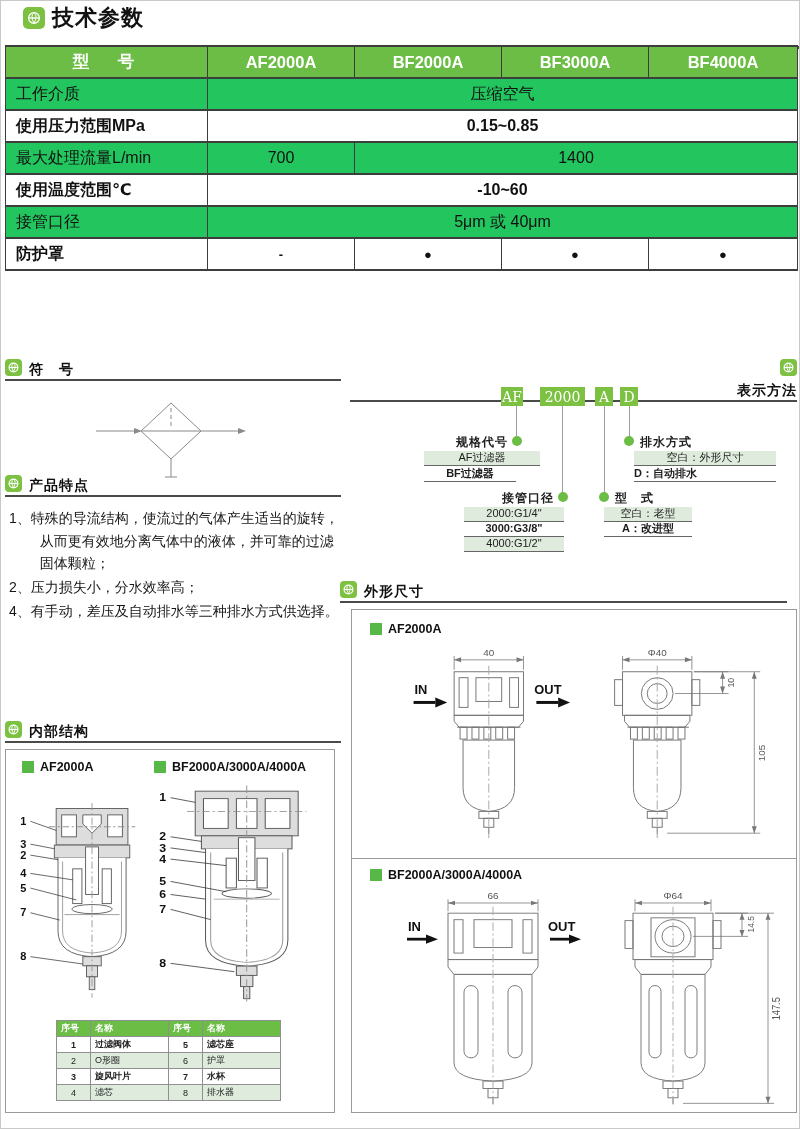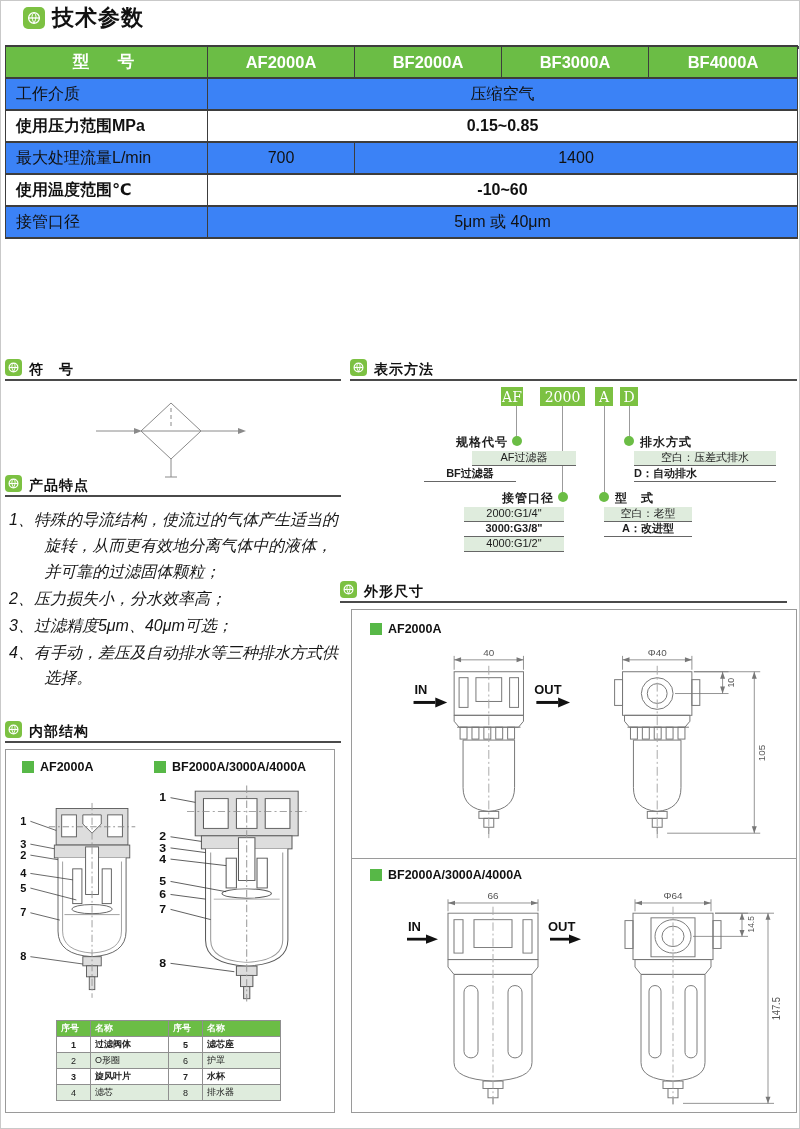--- a/index.html
+++ b/index.html
@@ -14,37 +14,37 @@
   .sec-head.main { left:22px; top:6px; width:788px; padding-bottom:17px; border-bottom-width:3px; }
   .sec-head.main .sec-icon { width:22px; height:22px; border-radius:5px; }
   .sec-head.main .sec-title { font-size:22px; }
 
   
   .spec-table { position:absolute; top:44px; left:4px; width:792px; border-collapse:collapse; table-layout:fixed; }
   .spec-table th, .spec-table td { border:1px solid #3d3d3d; border-top-width:2px; border-bottom-width:2px; height:32px; font-size:16px; text-align:center; padding:0 0; overflow:hidden; white-space:nowrap;margin-top:40px; }
   .spec-table th { background:#6bbd45; color:#fff; font-weight:bold; font-size:16.5px; }
   .spec-table th.lab { letter-spacing:6px; }
   .spec-table td.label { text-align:left; padding-left:10px; }
-  .spec-table tr.greenrow td { background:#3b82f6; font-weight:normal; }
+  .spec-table tr.greenrow td { background:#22c55e; font-weight:normal; }
   .spec-table tr.boldrow td { font-weight:bold; }
   .spec-table td.dot { font-size:13px; }
 
   
   .desig { position:absolute; left:345px; top:386px; width:455px; height:188px; }
   .code-box { position:absolute; height:19px; background:#7cc142; color:#fff; font-family:"DejaVu Serif","Liberation Serif",serif; font-size:14px; display:flex; align-items:center; justify-content:center; }
   .vline { position:absolute; width:1px; background:#9b9b9b; }
   .gdot { position:absolute; width:10px; height:10px; border-radius:50%; background:#6bbd45; }
   .glabel { position:absolute; font-size:12px; font-weight:bold; color:#1d1d1d; letter-spacing:1px; }
   .glabel.r { text-align:right; }
   .gitem { position:absolute; height:14.5px; font-size:11px; line-height:13px; display:flex; align-items:center; justify-content:center; border-bottom:1px solid #666; color:#1d1d1d; white-space:nowrap; }
   .gitem.green { background:#dfecdd; }
   .gitem.white { font-weight:bold; }
 
   
-  .features { position:absolute; left:8px; top:506px; width:334px; font-size:16px; line-height:1.62; color:#161616;font-style:italic; }
+  .features { position:absolute; left:8px; top:506px; width:334px; font-size:14px; line-height:1.62; color:#161616; }
   .features .feat { padding-left:2.2em; text-indent:-2.2em; margin-bottom:1px; }
 
   
   .box { position:absolute; border:1px solid #9a9a9a; background:#fff; }
   .subhead { position:absolute; display:flex; align-items:center; gap:6px; font-size:12.5px; font-weight:bold; color:#111; white-space:nowrap; }
   .sq { width:12px; height:12px; background:#57b847; flex:none; }
 
   
   .parts { position:absolute; border-collapse:collapse;padding-left:12px; }
   .parts th { background:#6bbd45; color:#fff; font-size:9px; font-weight:bold; padding:1px 4px; border:1px solid #8f8f8f; text-align:left; }
@@ -103,20 +103,27 @@
       <td colspan="3">1400</td>
     </tr>
     <tr class="boldrow">
       <td class="label">使用温度范围℃</td>
       <td colspan="4">-10~60</td>
     </tr>
     <tr class="greenrow">
       <td class="label">接管口径</td>
       <td colspan="4">5μm 或 40μm</td>
     </tr>
+    <tr class="boldrow">
+      <td class="label">防护罩</td>
+      <td class="dot">-</td>
+      <td class="dot">●</td>
+      <td class="dot">●</td>
+      <td class="dot">●</td>
+    </tr>
   </tbody>
     </table>
 
   <div class="sec-head" style="left:4px; top:358px; width:336px;">
     <span class="sec-icon">
       <svg width="13" height="13" viewBox="0 0 16 16">
           <circle cx="8" cy="8" r="5.4" fill="none" stroke="#fff" stroke-width="1.5"></circle>
           <line x1="2.6" y1="8" x2="13.4" y2="8" stroke="#fff" stroke-width="1.5"></line>
           <path d="M8 2.6 q4 2.7 0 10.8 M8 2.6 q-4 2.7 0 10.8" fill="none" stroke="#fff" stroke-width="1.1"></path>
         </svg>
@@ -130,21 +137,21 @@
       <path d="M85 12 L115 40 L85 68 L55 40 Z"></path>
       <line x1="55" y1="40" x2="115" y2="40"></line>
       <line x1="85" y1="17" x2="85" y2="36" stroke-dasharray="4 3"></line>
       <line x1="115" y1="40" x2="152" y2="40"></line>
       <polygon points="152,37 160,40 152,43" fill="#8a8a8a" stroke="none"></polygon>
       <line x1="85" y1="68" x2="85" y2="86"></line>
       <line x1="79" y1="86" x2="91" y2="86"></line>
     </g>
   </svg>
 
-  <div class="sec-head" style="left:349px; top:358px; width:447px;">
+  <div class="sec-head" style="left:349px; top:358px; width:447px;flex-direction:column;">
     <span class="sec-icon">
       <svg width="13" height="13" viewBox="0 0 16 16">
           <circle cx="8" cy="8" r="5.4" fill="none" stroke="#fff" stroke-width="1.5"></circle>
           <line x1="2.6" y1="8" x2="13.4" y2="8" stroke="#fff" stroke-width="1.5"></line>
           <path d="M8 2.6 q4 2.7 0 10.8 M8 2.6 q-4 2.7 0 10.8" fill="none" stroke="#fff" stroke-width="1.1"></path>
         </svg>
     </span>
     <span class="sec-title">表示方法</span>
   </div>
   <div class="desig">
@@ -153,26 +160,26 @@
     <div class="code-box" style="left:249px; top:0; width:18px;">A</div>
     <div class="code-box" style="left:274px; top:0; width:18px;">D</div>
 
     <div class="vline" style="left:170px; top:19px; height:34px;"></div>
     <div class="vline" style="left:216px; top:19px; height:90px;"></div>
     <div class="vline" style="left:258px; top:19px; height:90px;"></div>
     <div class="vline" style="left:283px; top:19px; height:34px;"></div>
 
     <div class="gdot" style="left:166px; top:49px;"></div>
     <div class="glabel r" style="left:70px; top:47px; width:92px;text-align:right;">规格代号</div>
-    <div class="gitem green" style="left:78px; top:64px; width:104px;margin-left:48px;">AF过滤器</div>
+    <div class="gitem green" style="left:78px; top:64px; width:116px;">AF过滤器</div>
     <div class="gitem white" style="left:78px; top:80px; width:92px;">BF过滤器</div>
 
     <div class="gdot" style="left:278px; top:49px;"></div>
     <div class="glabel" style="left:294px; top:47px;">排水方式</div>
-    <div class="gitem green" style="left:288px; top:64px; width:142px;">空白：压差式排水</div>
+    <div class="gitem green" style="left:288px; top:64px; width:142px;">空白：外形尺寸</div>
     <div class="gitem white" style="left:288px; top:80px; width:142px; justify-content:flex-start;">D：自动排水</div>
 
     <div class="gdot" style="left:212px; top:105px;"></div>
     <div class="glabel r" style="left:116px; top:103px; width:92px;">接管口径</div>
     <div class="gitem green" style="left:118px; top:120px; width:100px;">2000:G1/4"</div>
     <div class="gitem white" style="left:118px; top:135px; width:100px;">3000:G3/8"</div>
     <div class="gitem green" style="left:118px; top:150px; width:100px;">4000:G1/2"</div>
 
     <div class="gdot" style="left:253px; top:105px;"></div>
     <div class="glabel" style="left:269px; top:103px;">型　式</div>
@@ -186,21 +193,20 @@
           <circle cx="8" cy="8" r="5.4" fill="none" stroke="#fff" stroke-width="1.5"></circle>
           <line x1="2.6" y1="8" x2="13.4" y2="8" stroke="#fff" stroke-width="1.5"></line>
           <path d="M8 2.6 q4 2.7 0 10.8 M8 2.6 q-4 2.7 0 10.8" fill="none" stroke="#fff" stroke-width="1.1"></path>
         </svg>
     </span>
     <span class="sec-title">产品特点</span>
   </div>
   <div class="features">
     <div class="feat">1、特殊的导流结构，使流过的气体产生适当的旋转，从而更有效地分离气体中的液体，并可靠的过滤固体颗粒；</div>
     <div class="feat">2、压力损失小，分水效率高；</div>
-    <div class="feat">3、过滤精度5μm、40μm可选；</div>
     <div class="feat">4、有手动，差压及自动排水等三种排水方式供选择。</div>
   </div>
 
   <div class="sec-head" style="left:4px; top:720px; width:336px;">
     <span class="sec-icon">
       <svg width="13" height="13" viewBox="0 0 16 16">
           <circle cx="8" cy="8" r="5.4" fill="none" stroke="#fff" stroke-width="1.5"></circle>
           <line x1="2.6" y1="8" x2="13.4" y2="8" stroke="#fff" stroke-width="1.5"></line>
           <path d="M8 2.6 q4 2.7 0 10.8 M8 2.6 q-4 2.7 0 10.8" fill="none" stroke="#fff" stroke-width="1.1"></path>
         </svg>

